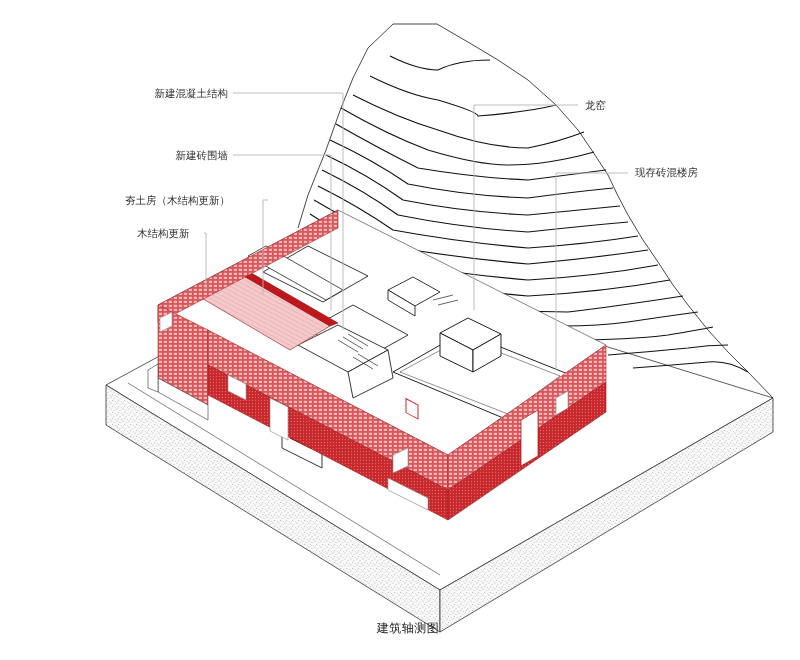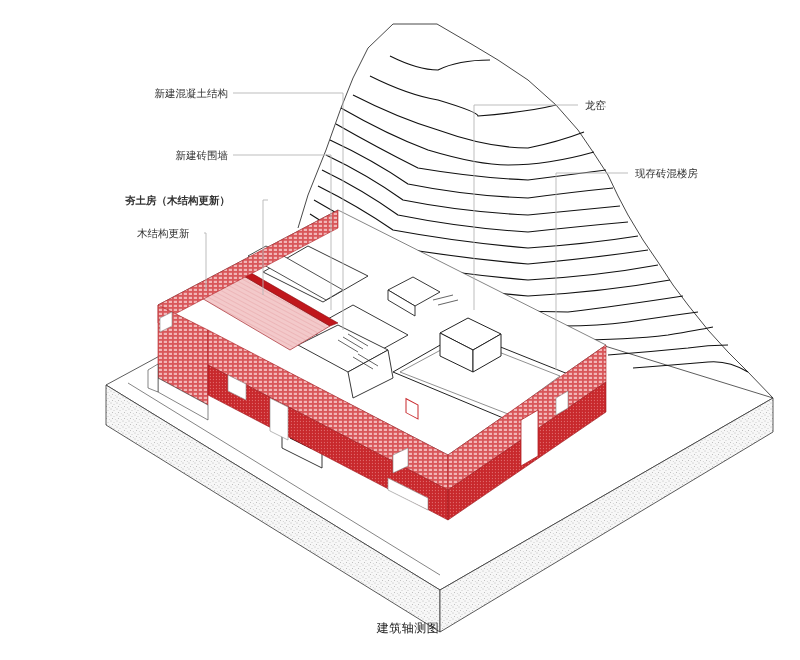--- a/index.html
+++ b/index.html
@@ -152,19 +152,19 @@
       <polyline points="260,200 255,200 255,295"></polyline>
       <polyline points="196,233 198,233 198,290"></polyline>
       <polyline points="570,105 466,105 466,310"></polyline>
       <polyline points="620,173 548,173 548,370"></polyline>
     </g>
   </svg>
 
   
   <div class="label right-aligned" style="left:140px; top:87px; width:80px;">新建混凝土结构</div>
   <div class="label right-aligned" style="left:140px; top:149px; width:80px;">新建砖围墙</div>
-  <div class="label" style="left:117px; top:194px;font-weight:bold;">夯土房（木结构更新）</div>
+  <div class="label" style="left:117px; top:194px;">夯土房（木结构更新）</div>
   <div class="label" style="left:129px; top:227px;">木结构更新</div>
   <div class="label" style="left:577px; top:99px;">龙窑</div>
-  <div class="label" style="left:627px; top:167px;">现存砖混楼房</div>
+  <div class="label" style="left:627px; top:167px;font-family:Liberation Mono, monospace;">现存砖混楼房</div>
 
   <div class="caption">建筑轴测图</div>
 </div>
 
 </body></html>

